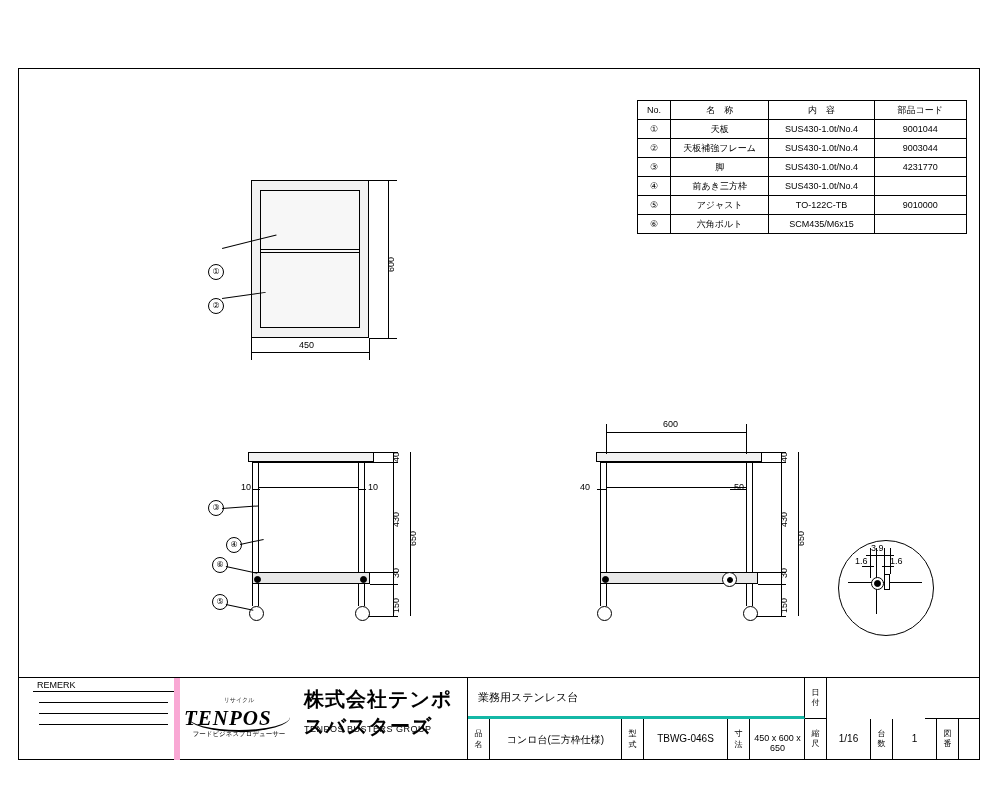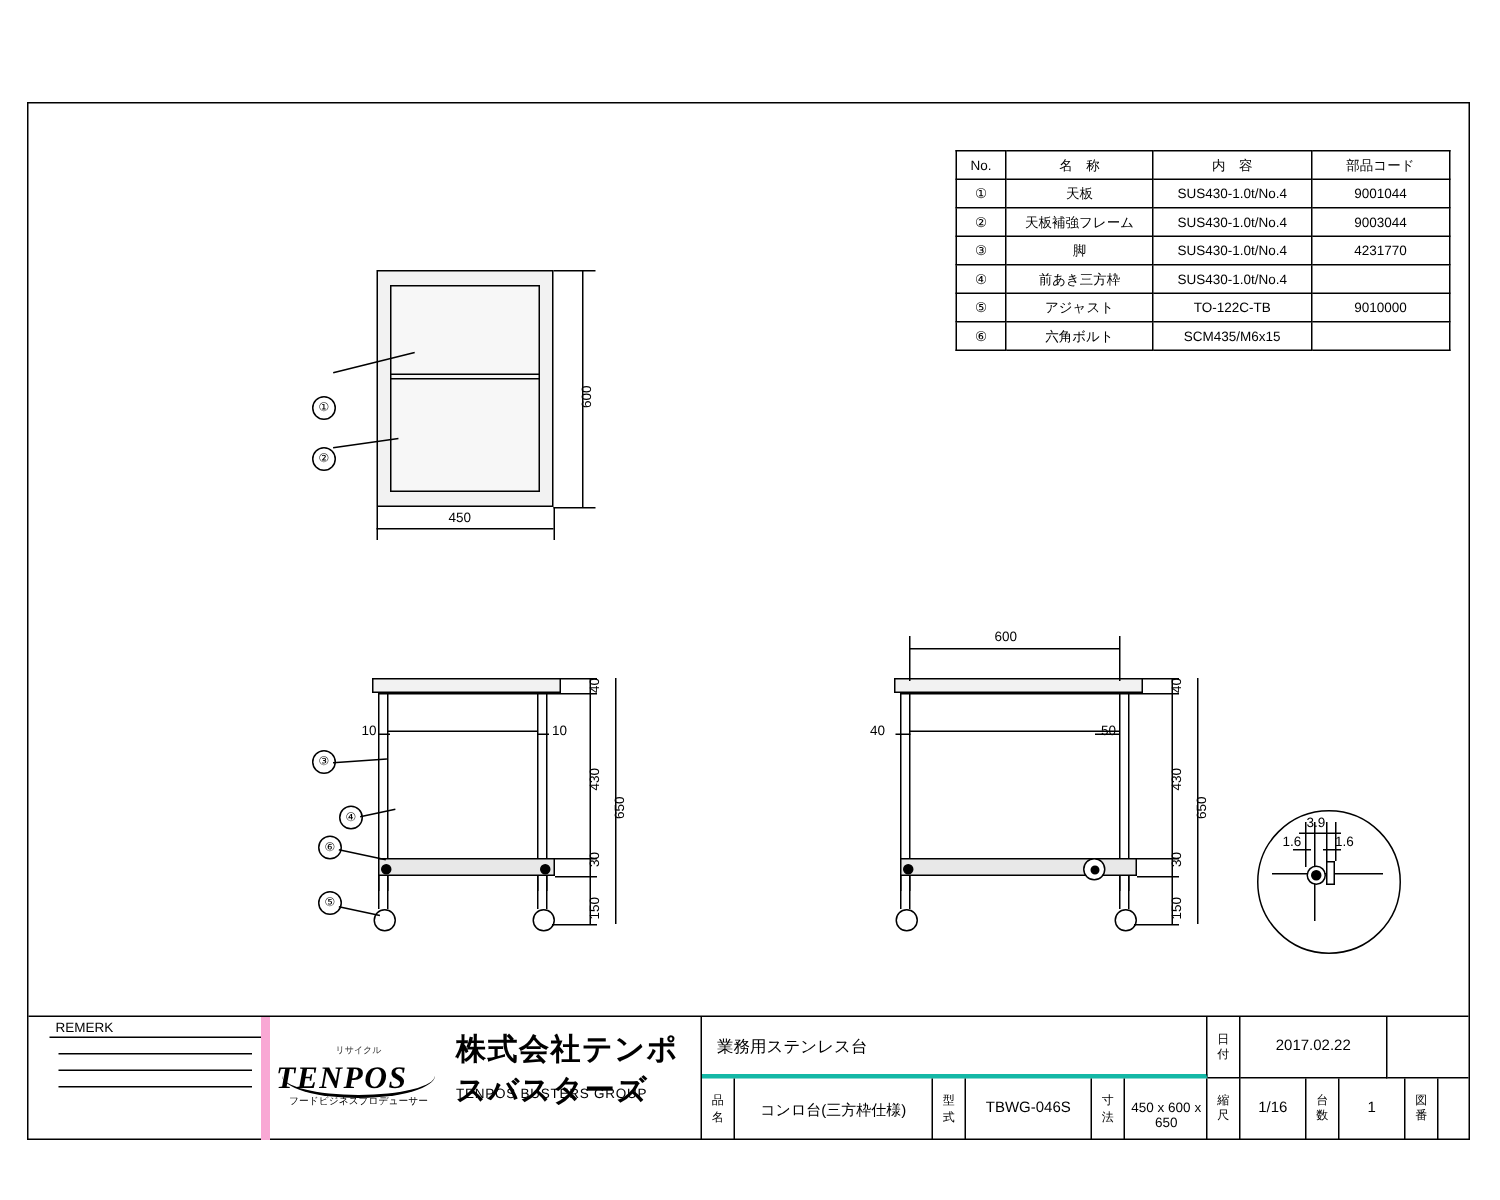--- a/index.html
+++ b/index.html
@@ -468,21 +468,20 @@
           <span>法</span>
         </div>
         <div class="cell val" style="left:282px; width:55px; font-size:9px; border-right:none;">450 x 600 x 650</div>
       </div>
 
       <div class="tb-right">
         <div class="rcell two-line" style="left:0; top:0; width:22px; height:41px;">
           <span>日</span><br>
           <span>付</span>
         </div>
-        <div class="rcell" style="left:22px; top:0; width:98px; height:41px; font-size:10px; padding-top:14px;">2017.02.22</div>
         <div class="rcell nr" style="left:120px; top:0; width:54px; height:41px;"></div>
 
         <div class="rcell two-line nb" style="left:0; top:41px; width:22px; height:41px;">
           <span>縮</span><br>
           <span>尺</span>
         </div>
         <div class="rcell nb" style="left:22px; top:41px; width:44px; height:41px; font-size:10px; padding-top:14px;">1/16</div>
         <div class="rcell two-line nb" style="left:66px; top:41px; width:22px; height:41px;">
           <span>台</span><br>
           <span>数</span>

